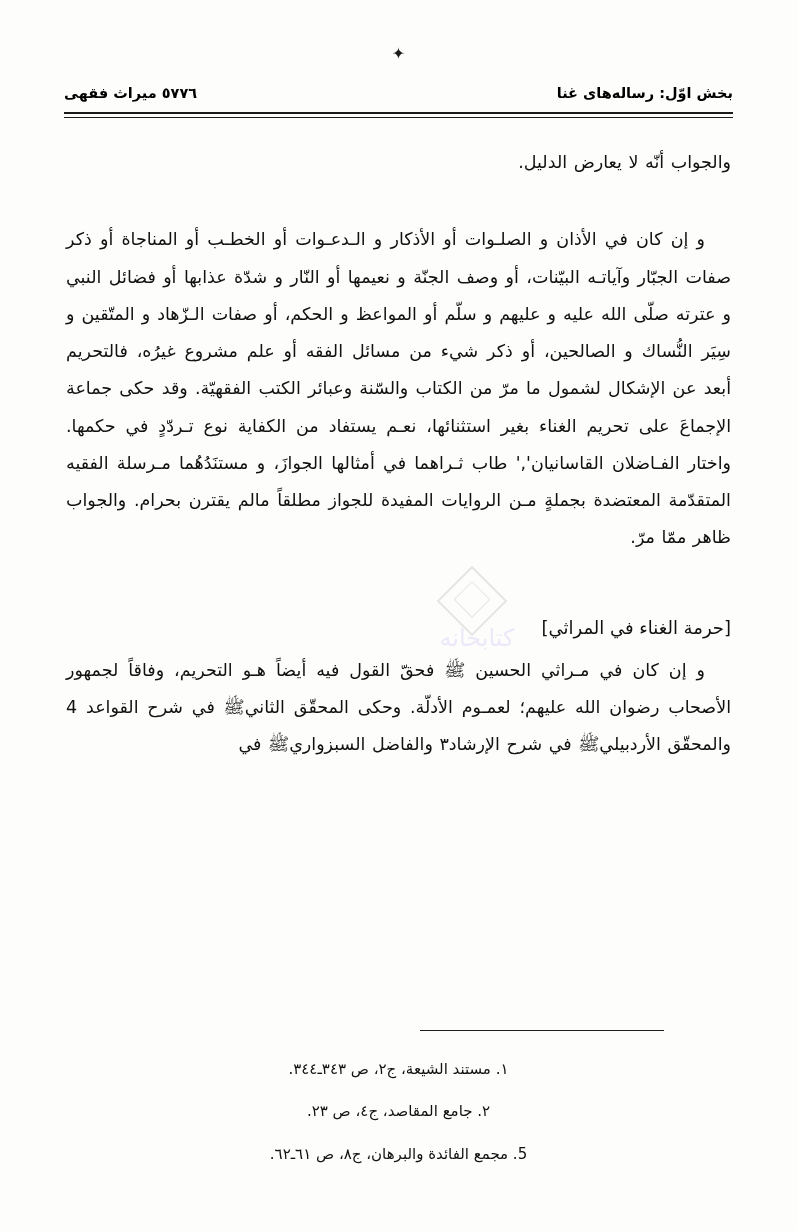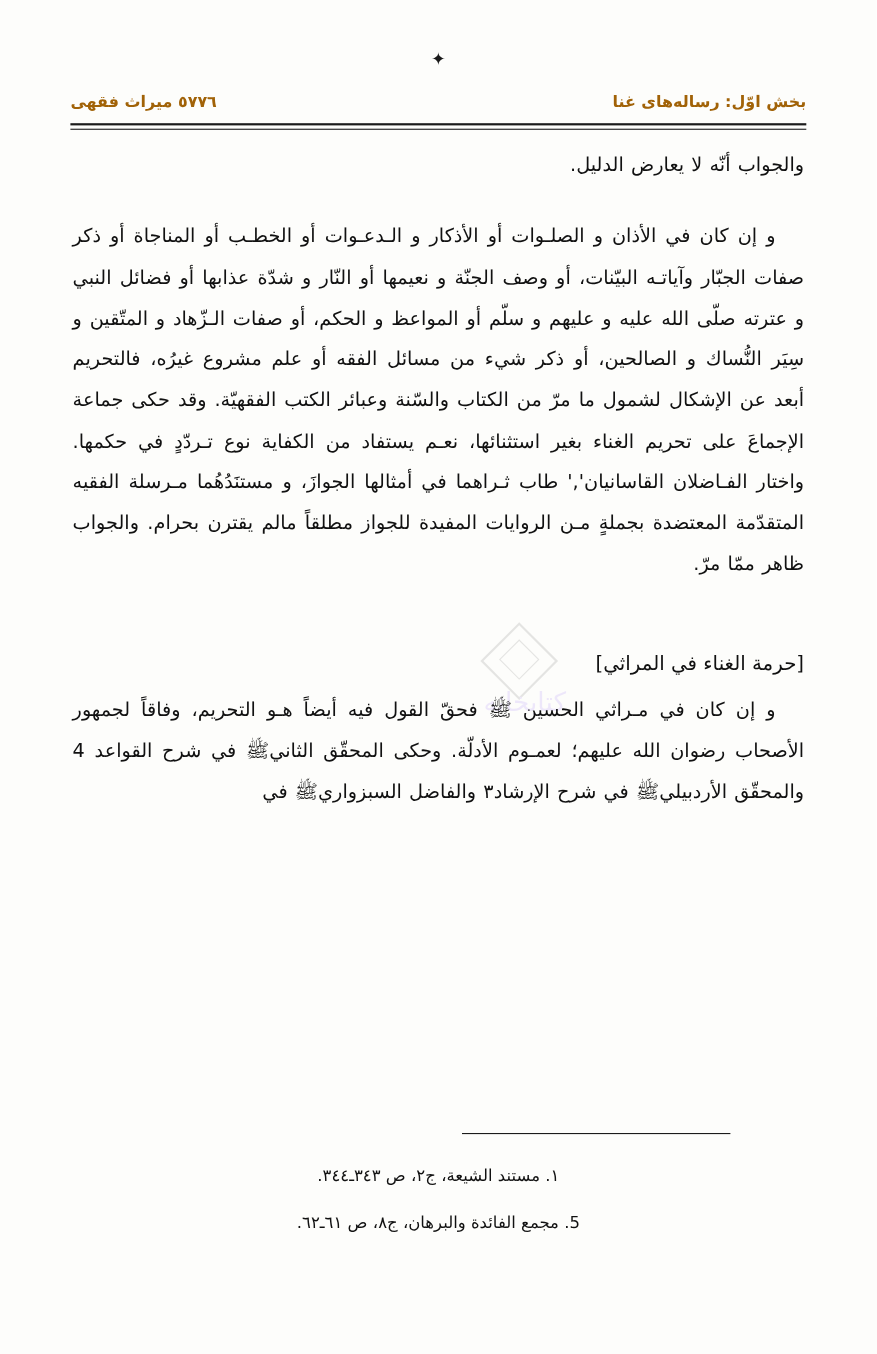--- a/index.html
+++ b/index.html
@@ -38,21 +38,21 @@
     height: 30px;
     display: flex;
     align-items: center;
     justify-content: space-between;
     direction: rtl;
   }
   .header-left, .header-right {
     font-size: 14.5px;
     letter-spacing: 0.4px;
     white-space: nowrap;
-    color: #a16207;
+    color: #000000;
   }
   .header-right { font-weight: 700; }
   .header-left  { font-weight: 700; }
 
   .header-rule {
     position: absolute;
     top: 112px;
     left: 64px;
     right: 64px;
     height: 0;
@@ -73,21 +73,21 @@
     top: 132px;
     left: 66px;
     right: 66px;
     direction: rtl;
     text-align: justify;
     text-align-last: right;
   }
   .para {
     font-size: 17.5px;
     line-height: 2.13;
-    margin: 0 0 4px 0;
+    margin: 12px 0 4px 0;
     text-indent: 26px;
     word-spacing: 1px;
   }
   .para.first-line-right {
     text-align: right;
     text-indent: 0;
   }
   .spacer-sm { height: 12px; }
   .spacer-lg { height: 56px; }
 
@@ -196,16 +196,17 @@
     <h2 class="section-heading">[حرمة الغناء في المراثي]</h2>
 
     <p class="para">و إن كان في مـراثي الحسين ﷺ فحقّ القول فيه أيضاً هـو التحريم، وفاقاً لجمهور الأصحاب رضوان الله عليهم؛ لعمـوم الأدلّة. وحكى المحقّق الثانيﷺ في شرح القواعد 4 والمحقّق الأردبيليﷺ في شرح الإرشاد٣ والفاضل السبزواريﷺ في</p>
 
   </div>
 
   <div class="foot-rule"></div>
 
   <div class="footnotes">
     <p class="footnote">١. مستند الشيعة، ج٢، ص ٣٤٣ـ٣٤٤.</p>
+    <p class="footnote">٢. جامع المقاصد، ج٤، ص ٢٣.</p>
     <p class="footnote">5. مجمع الفائدة والبرهان، ج٨، ص ٦١ـ٦٢.</p>
   </div>
 
 </div>
 
 </body></html>

